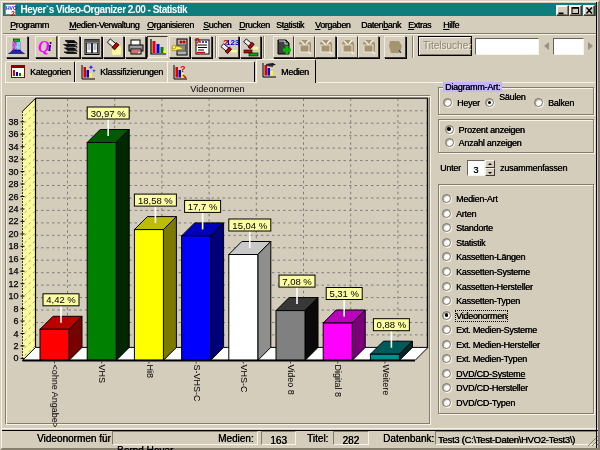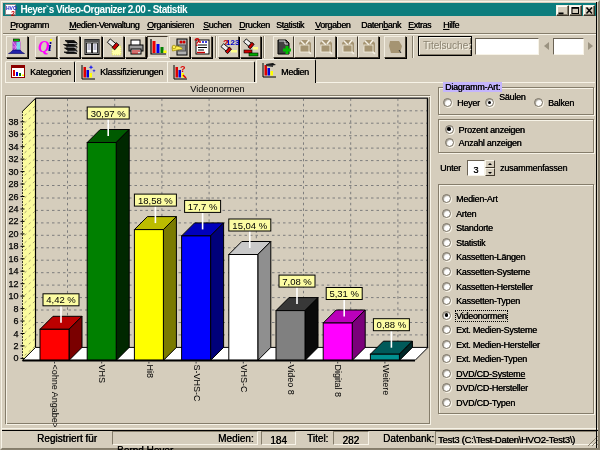--- a/index.html
+++ b/index.html
@@ -271,26 +271,26 @@
         <rect x="6.5" y="6" width="2.5" height="7.5" fill="#0000dd"></rect>
         <rect x="9.5" y="9" width="2.5" height="4.5" fill="#ffff00"></rect>
         <path d="M5 2l7-1 3 2-7 1z" fill="#111"></path>
         <path d="M5 2l7 1v2l-7-1z" fill="#333"></path>
       </svg></span>
     <span class="tx" style="top:7px">Medien</span>
   </div>
 <div class="abs page"></div>
 <div class="abs" style="left:2px;top:427.5px;width:596px;height:1px;background:#f7f3e7"></div>
 <div class="abs" style="left:2px;top:429.5px;width:596px;height:1.5px;background:#000"></div>
-<span class="abs sbtext" style="left:37px;top:432.5px">Registriert für</span>
+<span class="abs sbtext" style="left:37px;top:432.5px">Videonormen für</span>
 <div class="abs sunk" style="left:112px;top:431px;width:146px;height:14px">
     <span class="sbtext" style="position:absolute;left:4px;top:13px">Bernd Heyer</span>
   </div>
 <span class="abs sbtext" style="left:218px;top:432.5px">Medien:</span>
-<div class="abs sunk" style="left:261px;top:431px;width:35px;height:14px;text-align:center"><span class="sbtext" style="position:relative;top:1px">184</span></div>
+<div class="abs sunk" style="left:261px;top:431px;width:35px;height:14px;text-align:center"><span class="sbtext" style="position:relative;top:1px">163</span></div>
 <span class="abs sbtext" style="left:307px;top:432.5px">Titel:</span>
 <div class="abs sunk" style="left:332.5px;top:431px;width:36.5px;height:14px;text-align:center"><span class="sbtext" style="position:relative;top:1px">282</span></div>
 <span class="abs sbtext" style="left:383px;top:432.5px">Datenbank:</span>
 <div class="abs sunk" style="left:435px;top:431px;width:162px;height:14px">
     <span class="sbtext" style="position:absolute;left:2px;top:1.5px;white-space:nowrap;font-size:9.5px;letter-spacing:-0.3px">Test3 (C:\Test-Daten\HVO2-Test3\)</span>
   </div>
 <svg class="abs" style="left:588px;top:436px" width="10" height="10">
     <path d="M10 0L0 10M10 4L4 10M10 8L8 10" stroke="#857d6b" stroke-width="1"></path>
   </svg>
 <svg width="426" height="345" viewBox="5 82 426 345" style="position:absolute;left:5px;top:82px">

